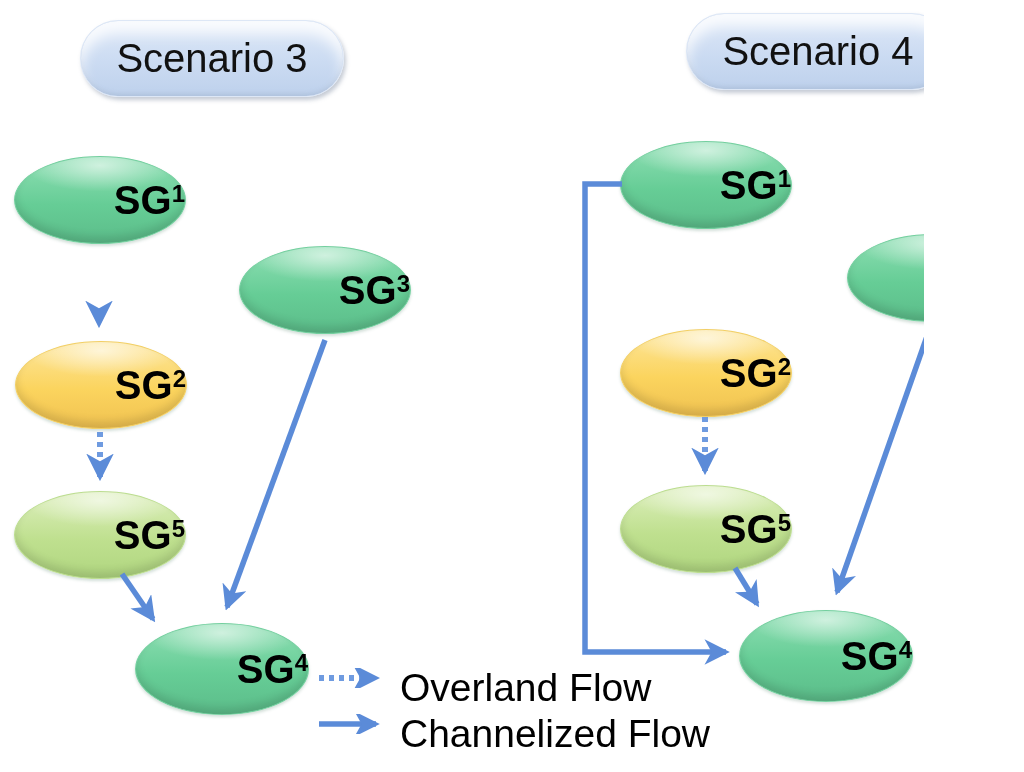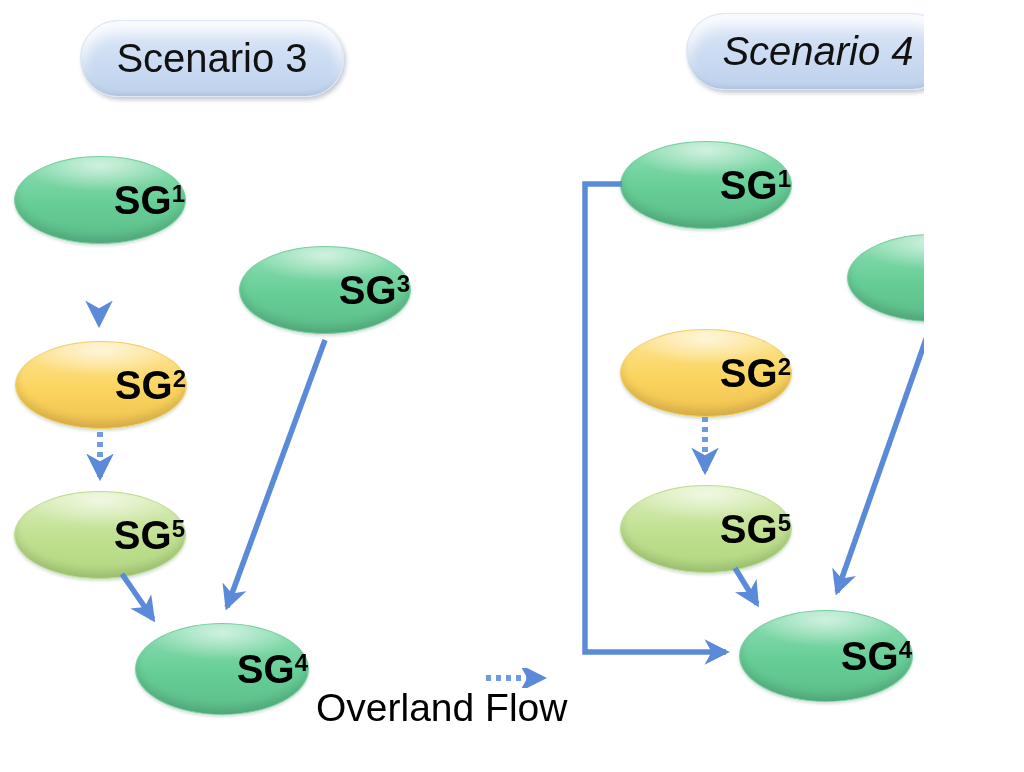--- a/index.html
+++ b/index.html
@@ -12,21 +12,21 @@
     position:absolute;width:262px;height:75px;border-radius:38px;
     display:flex;align-items:center;justify-content:center;
     background:linear-gradient(180deg,#dfe9f8 0%,#cbdbf2 55%,#bed1ec 100%);
     box-shadow:2px 3px 4px rgba(125,138,160,.45),
                inset 0 12px 14px rgba(255,255,255,.85),
                inset 0 -2px 4px rgba(140,160,190,.35);
     border:1px solid #dde7f6;
     font-size:40px;color:#111;letter-spacing:0px;
   }
   .pill.s3{left:80px;top:20px;}
-  .pill.s4{left:686px;top:13px;font-style:italic;}
+  .pill.s4{left:686px;top:13px;}
   
   .node{
     position:absolute;width:170px;height:86px;border-radius:50%;
     display:flex;align-items:center;justify-content:flex-end;
     font-size:40px;font-weight:bold;color:#000;
     box-shadow:0 2px 3px rgba(110,150,130,.30), inset 0 -6px 9px rgba(0,0,0,.12);
   }
   .node sup{font-size:0.60em;vertical-align:0.50em;line-height:0;}
   .node.green{
     background:
@@ -56,21 +56,21 @@
   
   .s4-sg1{left:620px;top:141px;}
   .s4-sg2{left:620px;top:329px;}
   .s4-sg5{left:620px;top:485px;}
   .s4-sg3{left:847px;top:234px;}
   .s4-sg4{left:739px;top:610px;}
   
   svg.edges{position:absolute;left:0;top:0;z-index:3;pointer-events:none;}
   
   .legend{position:absolute;left:316px;top:668px;z-index:4;}
-  .legend-row{display:flex;align-items:flex-end;height:46px;flex-direction:column;}
+  .legend-row{display:flex;align-items:flex-start;height:46px;}
   .legend-row .swatch{flex:0 0 auto;margin-right:4px;}
   .legend-label{font-size:39px;color:#000;white-space:nowrap;line-height:1;}
 </style>
 </head>
 <body>
 
 <div class="canvas">
 
   <div class="pill s3">
     <span>Scenario 3</span>
@@ -134,15 +134,26 @@
       <svg class="swatch" width="80" height="20" viewBox="0 0 80 20">
         <defs>
           <marker id="ahL1" viewBox="0 0 10 10" refX="8.5" refY="5" markerWidth="4.6" markerHeight="4.6" orient="auto">
             <path d="M0 0 L10 5 L0 10 L2.8 5 Z" fill="#5b8bd8"></path>
           </marker>
         </defs>
         <line x1="3" y1="10" x2="60" y2="10" stroke="#6f9be0" stroke-width="6" stroke-dasharray="5 5" marker-end="url(#ahL1)"></line>
       </svg>
       <span class="legend-label">Overland Flow</span>
     </div>
+    <div class="legend-row">
+      <svg class="swatch" width="80" height="20" viewBox="0 0 80 20">
+        <defs>
+          <marker id="ahL2" viewBox="0 0 10 10" refX="8.5" refY="5" markerWidth="4.6" markerHeight="4.6" orient="auto">
+            <path d="M0 0 L10 5 L0 10 L2.8 5 Z" fill="#5b8bd8"></path>
+          </marker>
+        </defs>
+        <line x1="3" y1="10" x2="60" y2="10" stroke="#5b8bd8" stroke-width="5.5" marker-end="url(#ahL2)"></line>
+      </svg>
+      <span class="legend-label">Channelized Flow</span>
+    </div>
   </div>
 
 </div>
 
 </body></html>

